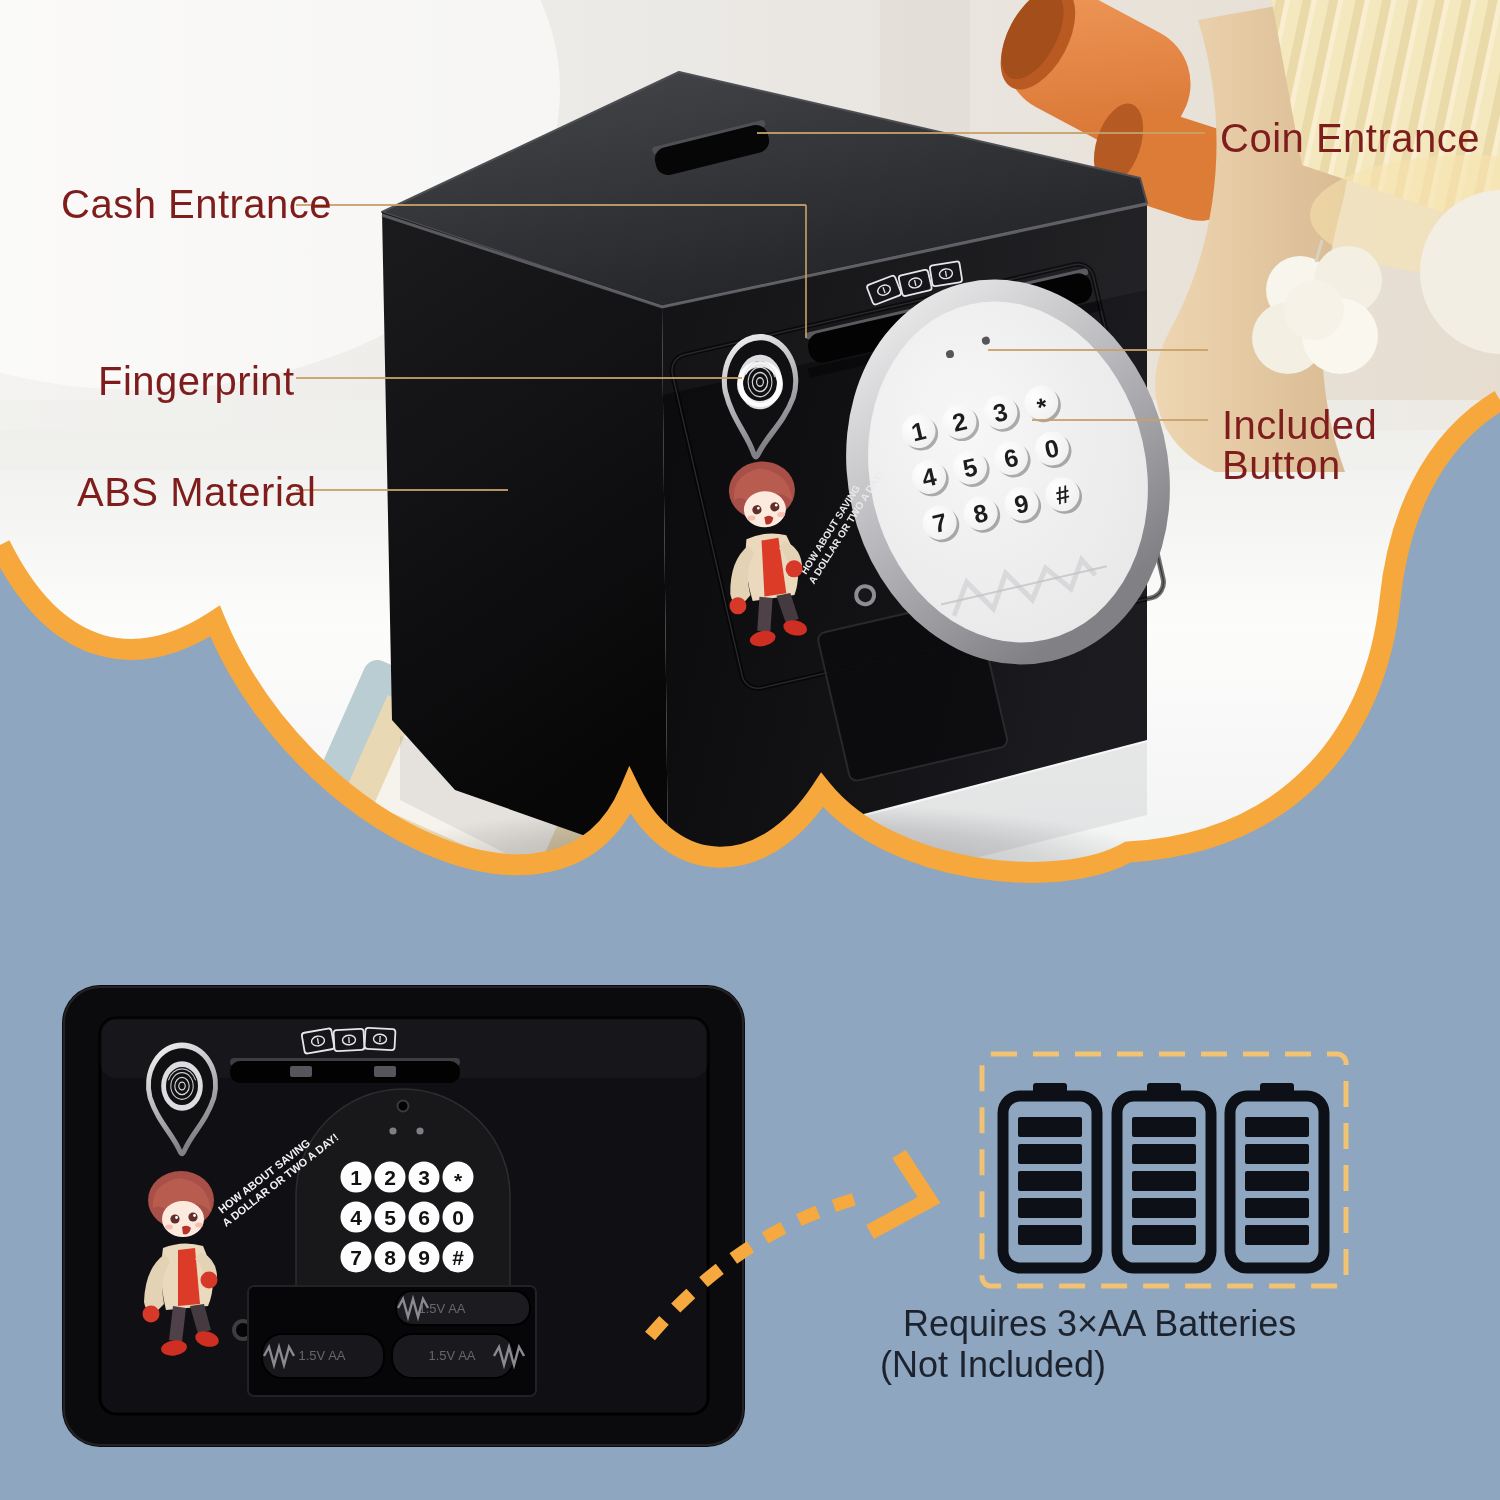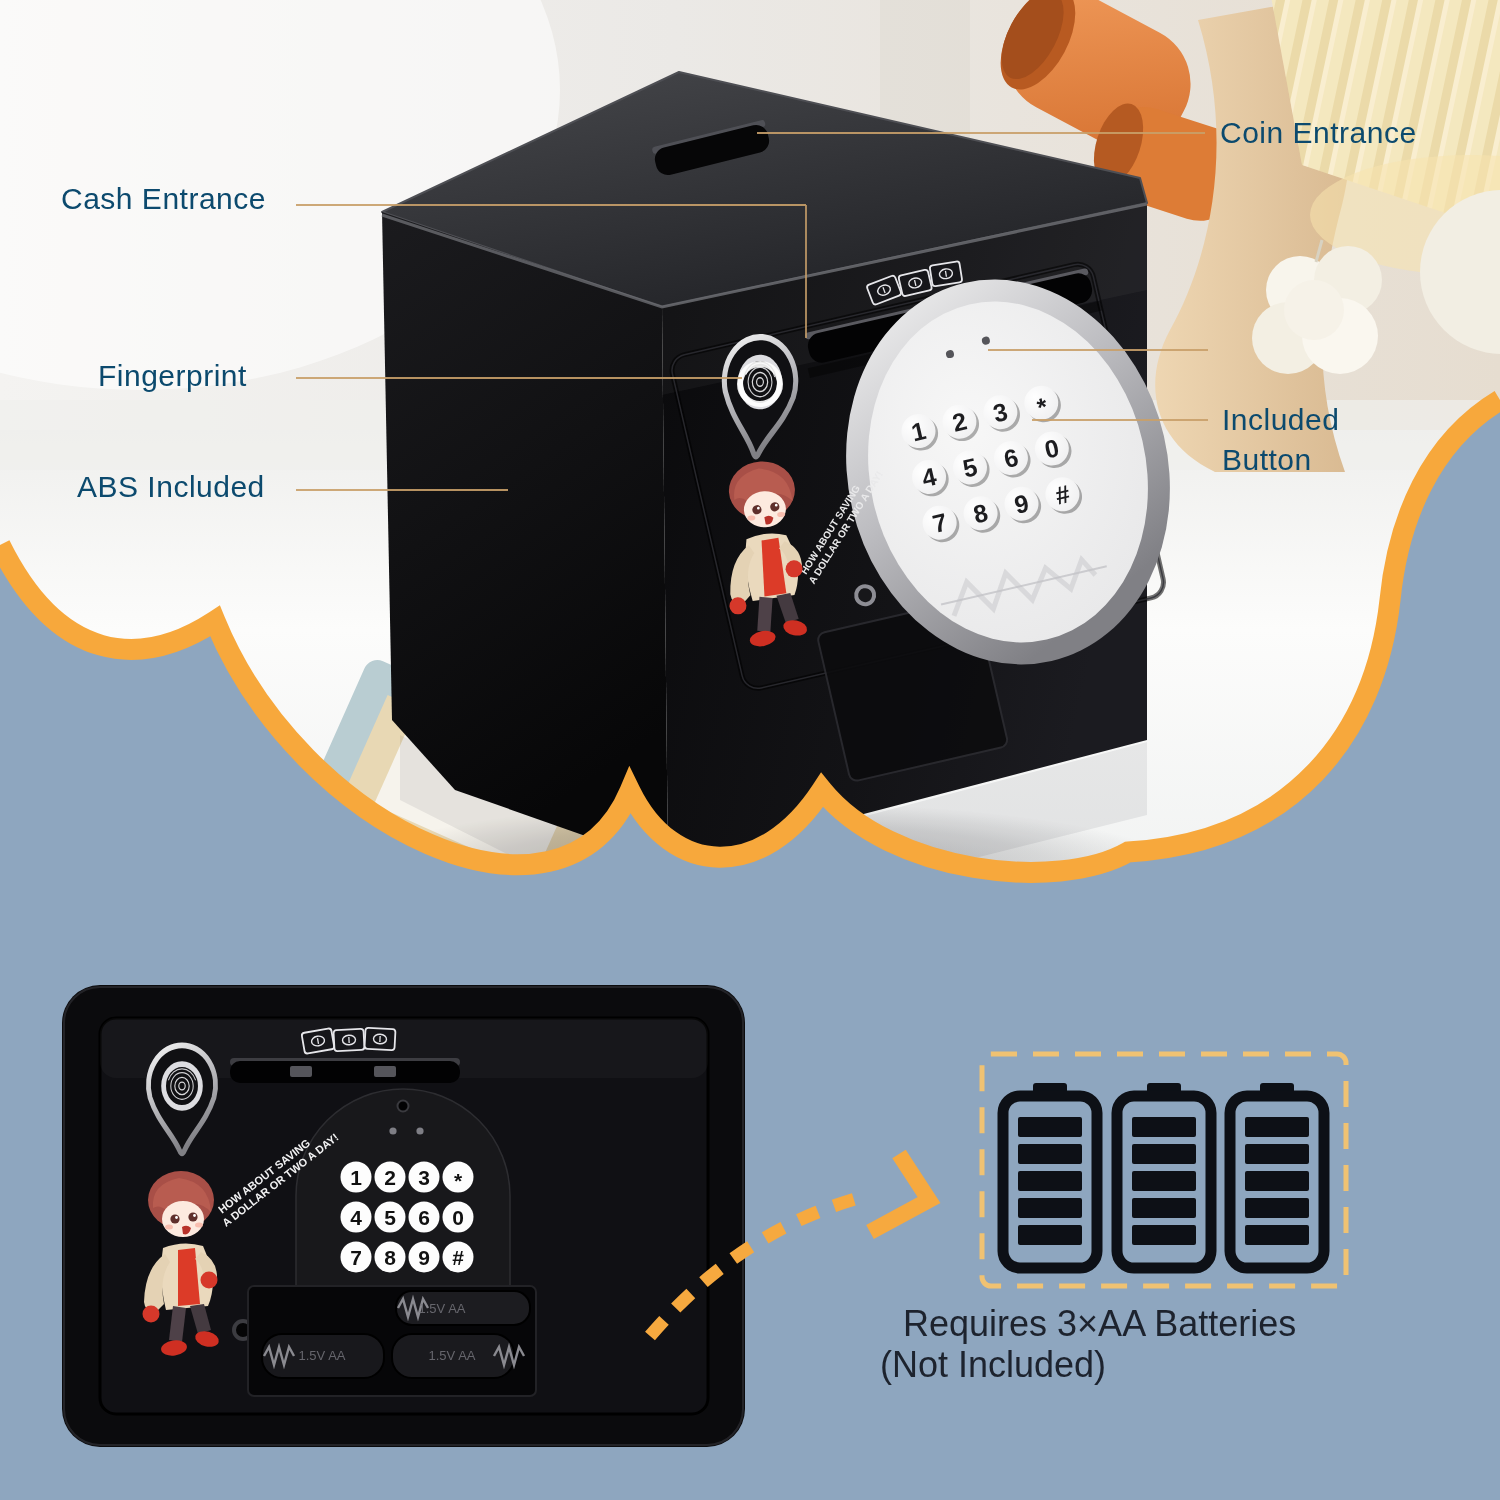--- a/index.html
+++ b/index.html
@@ -1,19 +1,19 @@
 <!DOCTYPE html>
 <html><head>
 <meta charset="utf-8">
 <style>
   html,body{margin:0;padding:0;background:#8EA6BF;}
   #canvas{position:relative;width:1500px;height:1500px;overflow:hidden;
           font-family:"Liberation Sans", sans-serif;background:#8EA6BF;}
   #scene{position:absolute;left:0;top:0;z-index:1;}
-  .callout{position:absolute;z-index:3;color:#0c4a6e;font-size:30px;line-height:1.05;
+  .callout{position:absolute;z-index:3;color:#7f1d1d;font-size:40px;line-height:1.05;
            white-space:nowrap;letter-spacing:.5px;}
   .battery-note{position:absolute;z-index:3;width:520px;text-align:left;
                 color:#1d232e;font-size:36px;}
 </style>
 </head>
 <body>
 
 <div id="canvas">
 
 <svg id="scene" width="1500" height="1500" viewBox="0 0 1500 1500">
@@ -427,20 +427,20 @@
 
   <rect x="982" y="1054" width="364" height="232" rx="9" fill="none" stroke="#F0C272" stroke-width="5" stroke-dasharray="26 16"></rect>
   <use href="#batteryIcon" transform="translate(1003,1083)"></use>
   <use href="#batteryIcon" transform="translate(1117,1083)"></use>
   <use href="#batteryIcon" transform="translate(1230,1083)"></use>
 </svg>
 
 <div class="callout" style="left:1220px;top:117px">Coin Entrance</div>
 <div class="callout" style="left:61px;top:183px">Cash Entrance</div>
 <div class="callout" style="left:98px;top:360px">Fingerprint</div>
-<div class="callout" style="left:77px;top:471px">ABS Included</div>
+<div class="callout" style="left:77px;top:471px">ABS Material</div>
 <div class="callout" style="left:1222px;top:404px">Included</div>
 <div class="callout" style="left:1222px;top:444px">Button</div>
 
 <div class="battery-note" style="left:903px;top:1303px">Requires 3×AA Batteries</div>
 <div class="battery-note" style="left:880px;top:1344px">(Not Included)</div>
 
 </div>
 
 </body></html>

